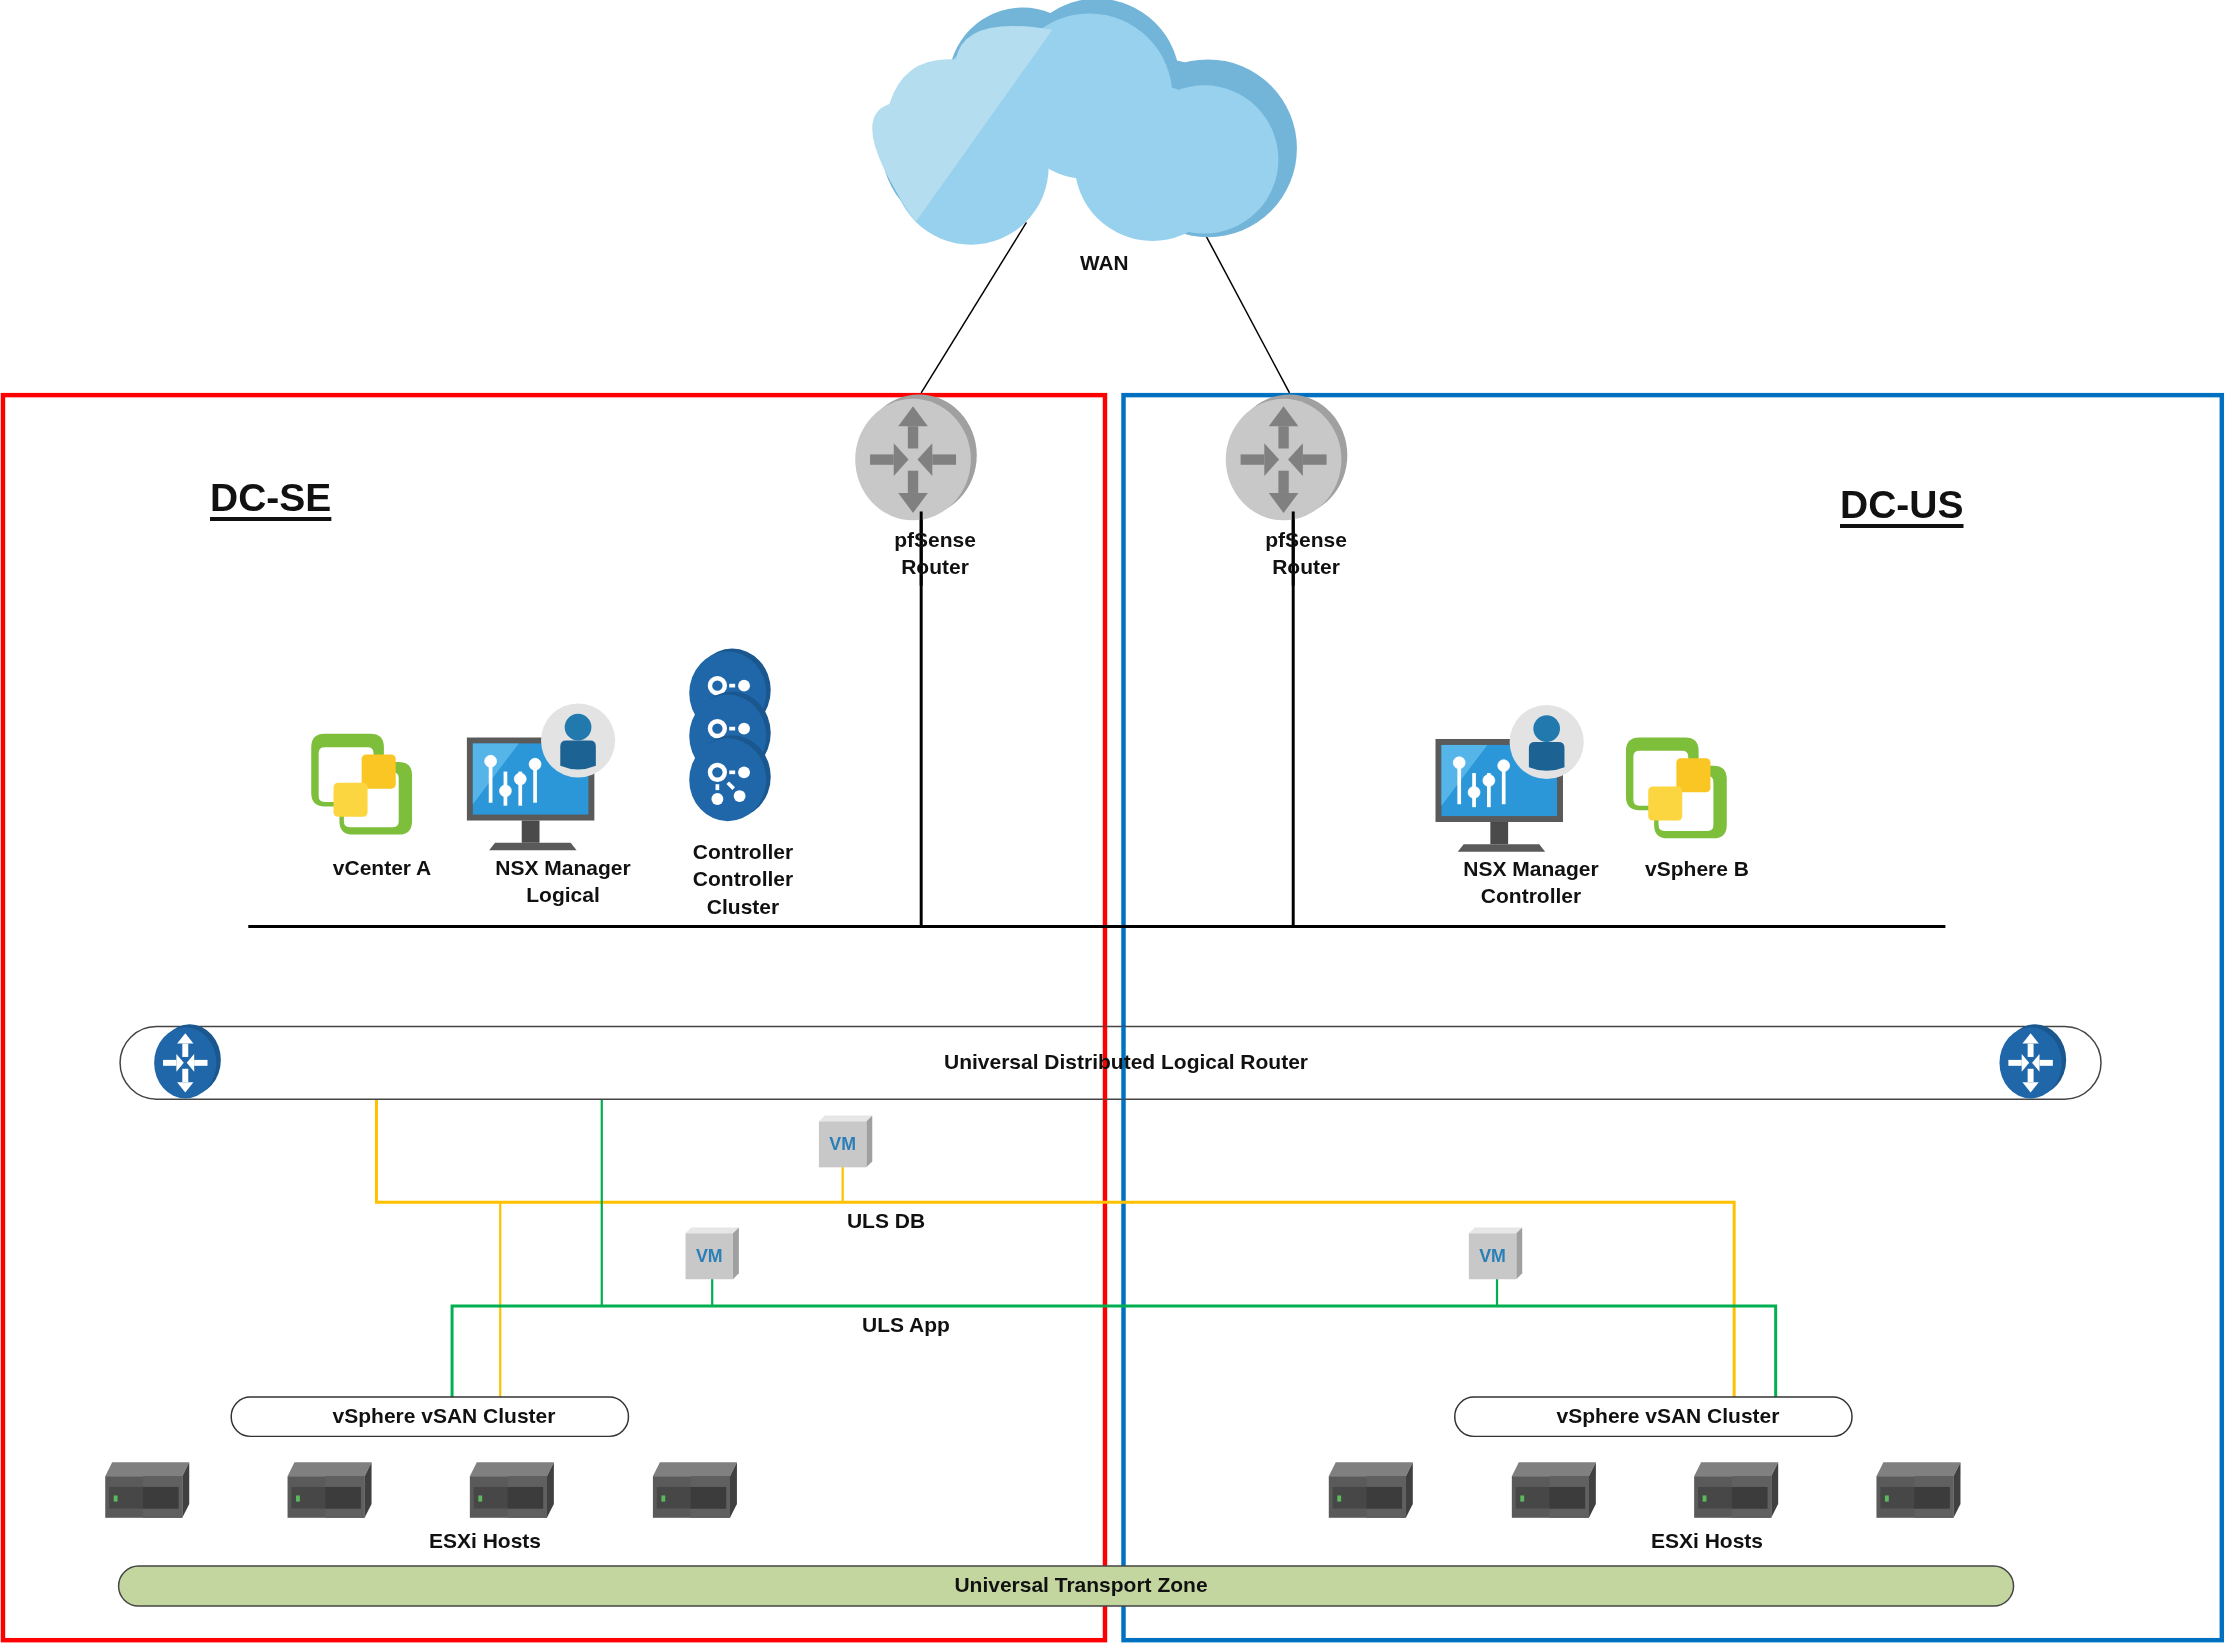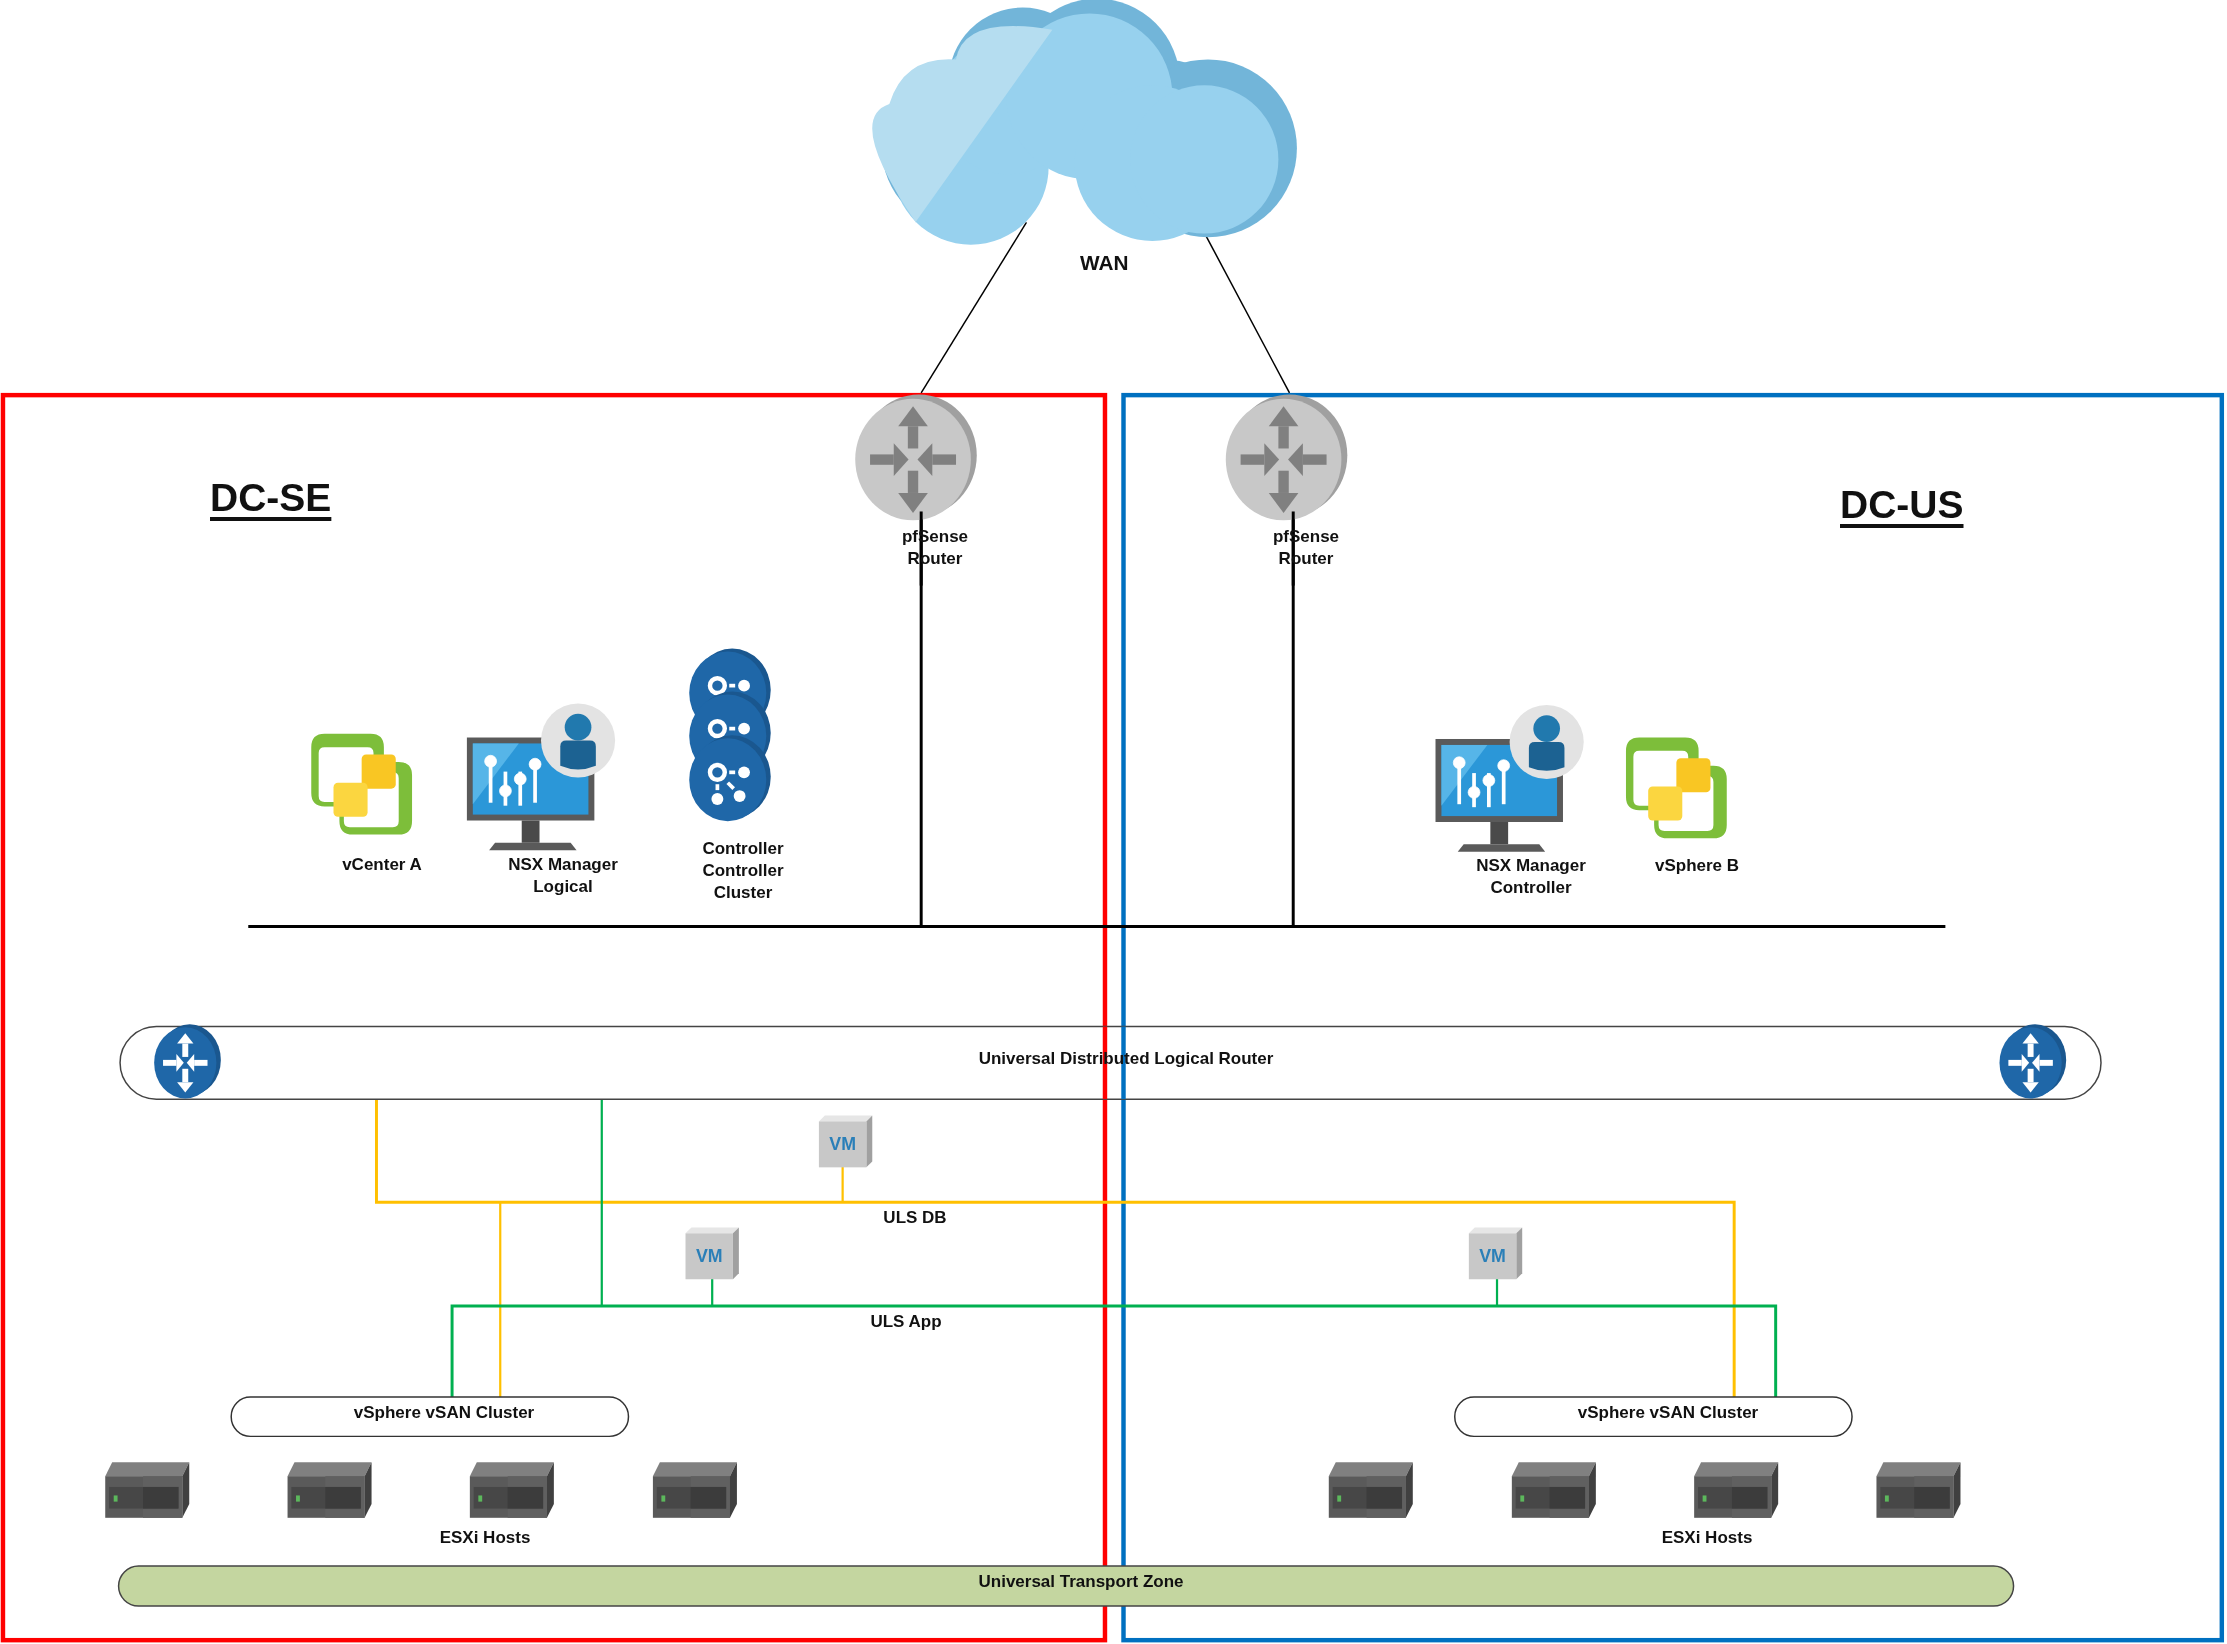--- a/index.html
+++ b/index.html
@@ -1,19 +1,19 @@
 <!DOCTYPE html>
 <html style="font-size:12px"><head>
 <meta charset="utf-8">
 <style>
   html, body { margin:0; padding:0; background:#ffffff; }
   body { width:2227px; height:1644px; position:relative; overflow:hidden; font-family:"Liberation Sans", "DejaVu Sans", sans-serif; }
   #canvas { position:absolute; left:0; top:0; }
   .lbl { position:absolute; font-family:"Liberation Sans", "DejaVu Sans", sans-serif; font-weight:bold; color:#111; text-align:center; line-height:1.3; white-space:nowrap;margin-left:14px; }
-  .lbl-sm { font-size:17px; }
+  .lbl-sm { font-size:21px; }
   .lbl-dc { font-size:39px; text-decoration:underline; text-decoration-thickness:3.7px; text-underline-offset:6px; }
 </style>
 </head>
 <body>
 
 <svg id="canvas" width="2227" height="1644" viewBox="0 0 3005 2218" xmlns="http://www.w3.org/2000/svg">
   <defs>
     <g id="router-gray">
       <ellipse cx="8" cy="-6" rx="78" ry="82" fill="#A0A0A0"></ellipse>
       <ellipse cx="0" cy="0" rx="78" ry="82" fill="#C8C8C8"></ellipse>
@@ -245,21 +245,21 @@
   <div>Controller</div>
   <div>Cluster</div>
 </div>
 <div class="lbl lbl-sm" style="left:1517px; top:855px; transform:translateX(-50%);">
   <div>NSX Manager</div>
   <div>Controller</div>
 </div>
 <div class="lbl lbl-sm" style="left:1683px; top:855px; transform:translateX(-50%);">vSphere B</div>
 
 <div class="lbl lbl-sm" style="left:1112px; top:1048px; transform:translateX(-50%);">Universal Distributed Logical Router</div>
-<div class="lbl lbl-sm" style="left:901px; top:1207px; transform:translateX(-50%);">ULS DB</div>
+<div class="lbl lbl-sm" style="left:872px; top:1207px; transform:translateX(-50%);">ULS DB</div>
 <div class="lbl lbl-sm" style="left:892px; top:1311px; transform:translateX(-50%);">ULS App</div>
 
 <div class="lbl lbl-sm" style="left:430px; top:1402px; transform:translateX(-50%);">vSphere vSAN Cluster</div>
 <div class="lbl lbl-sm" style="left:1654px; top:1402px; transform:translateX(-50%);">vSphere vSAN Cluster</div>
 
 <div class="lbl lbl-sm" style="left:471px; top:1527px; transform:translateX(-50%);">ESXi Hosts</div>
 <div class="lbl lbl-sm" style="left:1693px; top:1527px; transform:translateX(-50%);">ESXi Hosts</div>
 
 <div class="lbl lbl-sm" style="left:1067px; top:1571px; transform:translateX(-50%);">Universal Transport Zone</div>
 

